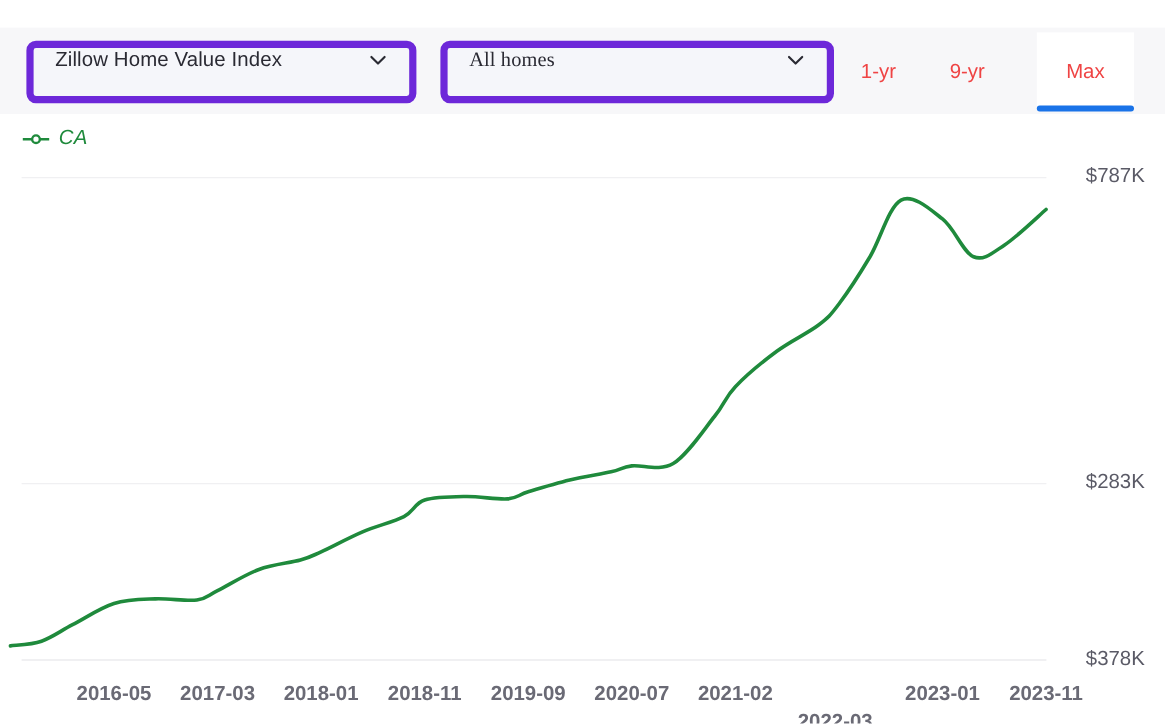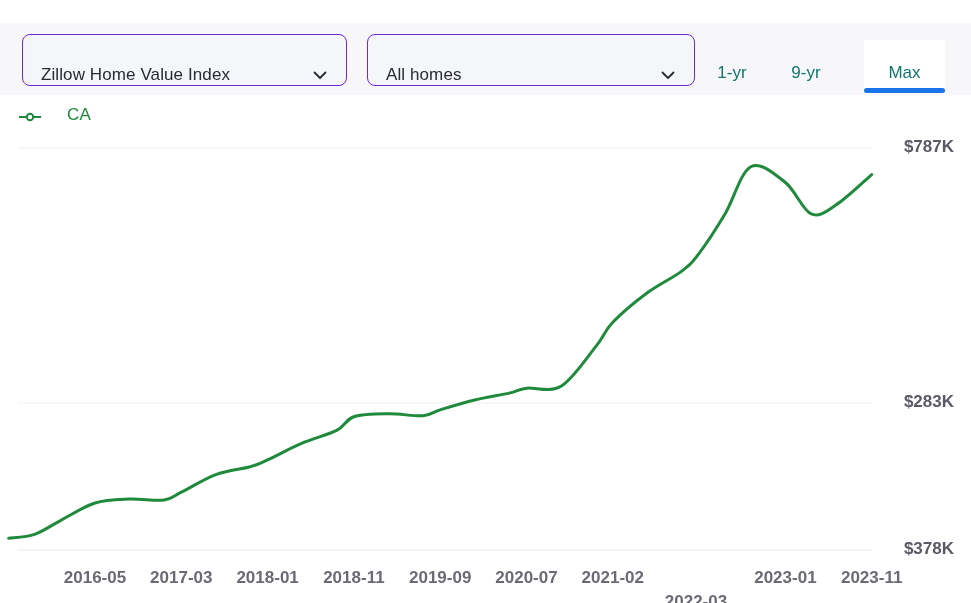--- a/index.html
+++ b/index.html
@@ -16,73 +16,73 @@
   .toolbar {
     position: absolute; left: 0; top: 23px; width: 971px; height: 72px;
     background: #f7f7f9;
   }
   .ctrl-group { position: absolute; left: 0; top: 0; height: 72px; }
 
   .select-box {
     position: absolute;
     height: 52px;
     background: #f5f6fa;
-    border: 1px solid #6d28d9;
+    border: 6px solid #6d28d9;
     border-radius: 8px;
-    display: flex; align-items: flex-end;
+    display: flex; align-items: flex-start;
     padding: 0 16px 0 18px;
     cursor: pointer;
     user-select: none;
   }
   .select-box.zhvi { left: 22px; top: 11px; width: 325px; }
-  .select-box.homes { left: 367px; top: 11px; width: 328px; }
+  .select-box.homes { left: 367px; top: 11px; width: 328px; font-family: Liberation Serif, serif; }
   .select-label {
     flex: 1 1 auto;
     font-size: 17px;
     color: #2a2a33;
     white-space: nowrap;
     letter-spacing: .1px;
   }
   .chev {
     flex: 0 0 auto; width: 20px; height: 20px;
     display: flex; align-items: center; justify-content: center;
     margin-left: 10px;
   }
   .chev svg { display: block; }
 
   
   .tabs { position: absolute; left: 705px; top: 23px; height: 72px; }
   .tab {
-    position: absolute; top: 17px; height: 65px;
+    position: absolute; top: 4px; height: 65px;
     display: flex; align-items: center; justify-content: center;
-    font-size: 17px; color: #0f766e; cursor: pointer; user-select: none;
+    font-size: 17px; color: #ef4444; cursor: pointer; user-select: none;
     background: transparent;
   }
   .tab.t1 { left: 0px;   width: 54px; }
   .tab.t2 { left: 74px;  width: 54px; }
   .tab.t3 { left: 159px; width: 81px; background: #ffffff; }
   .tab-underline {
     position: absolute; left: 864px; top: 88px; width: 81px; height: 5px;
     border-radius: 3px;
     background: #1a73e8;
   }
 
   
   .legend {
     position: absolute; left: 18px; top: 105px;
-    display: flex; align-items: center; gap: 25px;
+    display: flex; align-items: center; gap: 7px; font-style: italic;
   }
   .legend-marker { width: 24px; height: 12px; display: block; }
   .legend-label { font-size: 17px; color: #1f8a3c; letter-spacing: .2px; }
 
   
   .chart-area { position: absolute; left: 0; top: 130px; width: 971px; height: 430px; }
   .chart-svg { position: absolute; left: 0; top: 0; }
 
-  .ylabels { position: absolute; left: 0; top: 130px; width: 971px; height: 440px; font-weight: bold; }
+  .ylabels { position: absolute; left: 0; top: 130px; width: 971px; height: 440px; }
   .ylab {
     position: absolute; right: 17px;
     font-size: 17px; color: #5a5a66; white-space: nowrap;
     text-align: right;
   }
 
   .xlabels { position: absolute; left: 0; top: 568px; width: 971px; height: 30px; font-weight: bold; }
   .xlab {
     position: absolute; top: 0;
     font-size: 17px; color: #6a6a75; white-space: nowrap;

